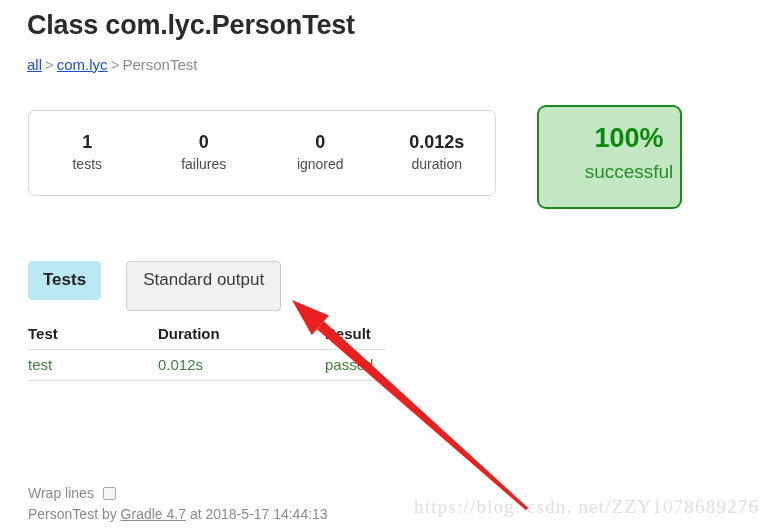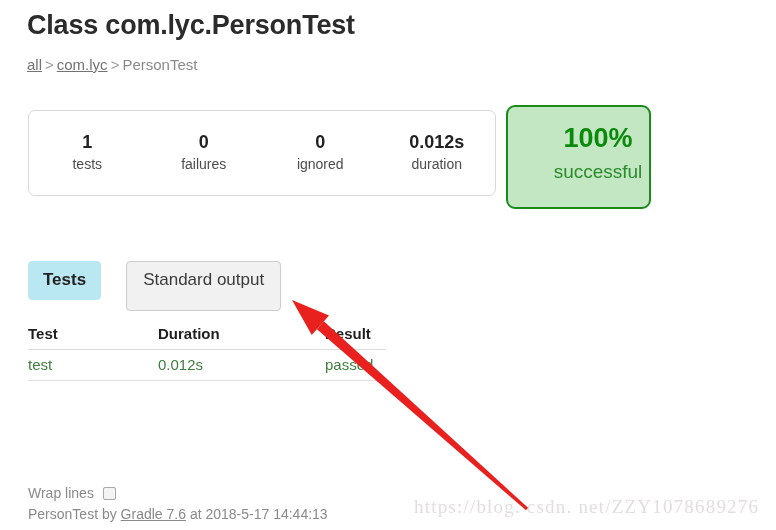--- a/index.html
+++ b/index.html
@@ -37,21 +37,21 @@
 
   .breadcrumb {
     position: absolute;
     left: 27px;
     top: 56px;
     font-size: 15px;
     color: #8a8a8a;
     white-space: nowrap;
   }
   .breadcrumb .crumb-link {
-    color: #737373;
+    color: #1d4ed8;
     text-decoration: underline;
     cursor: pointer;
     margin-top: 34px;
   }
   .breadcrumb .crumb-sep {
     color: #9a9a9a;
     padding: 0 3px;
   }
   .breadcrumb .crumb-current {
     color: #8a8a8a;
@@ -82,21 +82,21 @@
     line-height: 1.25;
   }
   .summary-label {
     font-size: 14px;
     color: #4c4c4c;
     line-height: 1.6;
   }
 
   .success-badge {
     position: absolute;
-    left: 506px;
+    left: 537px;
     top: 105px;
     width: 145px;
     height: 104px;
     box-sizing: border-box;
     border: 2px solid #1a8a1a;
     border-radius: 9px;
     background: #c3e6c3;
     display: flex;
     flex-direction: column;
     align-items: center;
@@ -292,21 +292,21 @@
     </tbody>
   </table>
 
   <div class="wrap-lines">
     <span>Wrap lines</span>
     <span class="wrap-checkbox"></span>
   </div>
 
   <div class="generated-by">
     <span>PersonTest by</span>
-    <span class="gradle-link">Gradle 7.6</span>
+    <span class="gradle-link">Gradle 4.7</span>
     <span>at 2018-5-17 14:44:13</span>
   </div>
 
   <div class="watermark">https://blog. csdn. net/ZZY1078689276</div>
 
   <svg class="arrow-overlay" viewBox="0 0 776 530" xmlns="http://www.w3.org/2000/svg">
 
     <polygon id="arrow-shaft" points="528.0632978840138,507.804425824195 525.9367021159862,510.195574175805 316.9391685523236,329.13894081669395 323.8506047984133,321.36770867396154" fill="#e8211e"></polygon>
 
     <polygon id="arrow-head" points="292,300 329.03418198298056,315.5392845669122 311.7555913677564,334.9673649237433" fill="#e8211e"></polygon>

